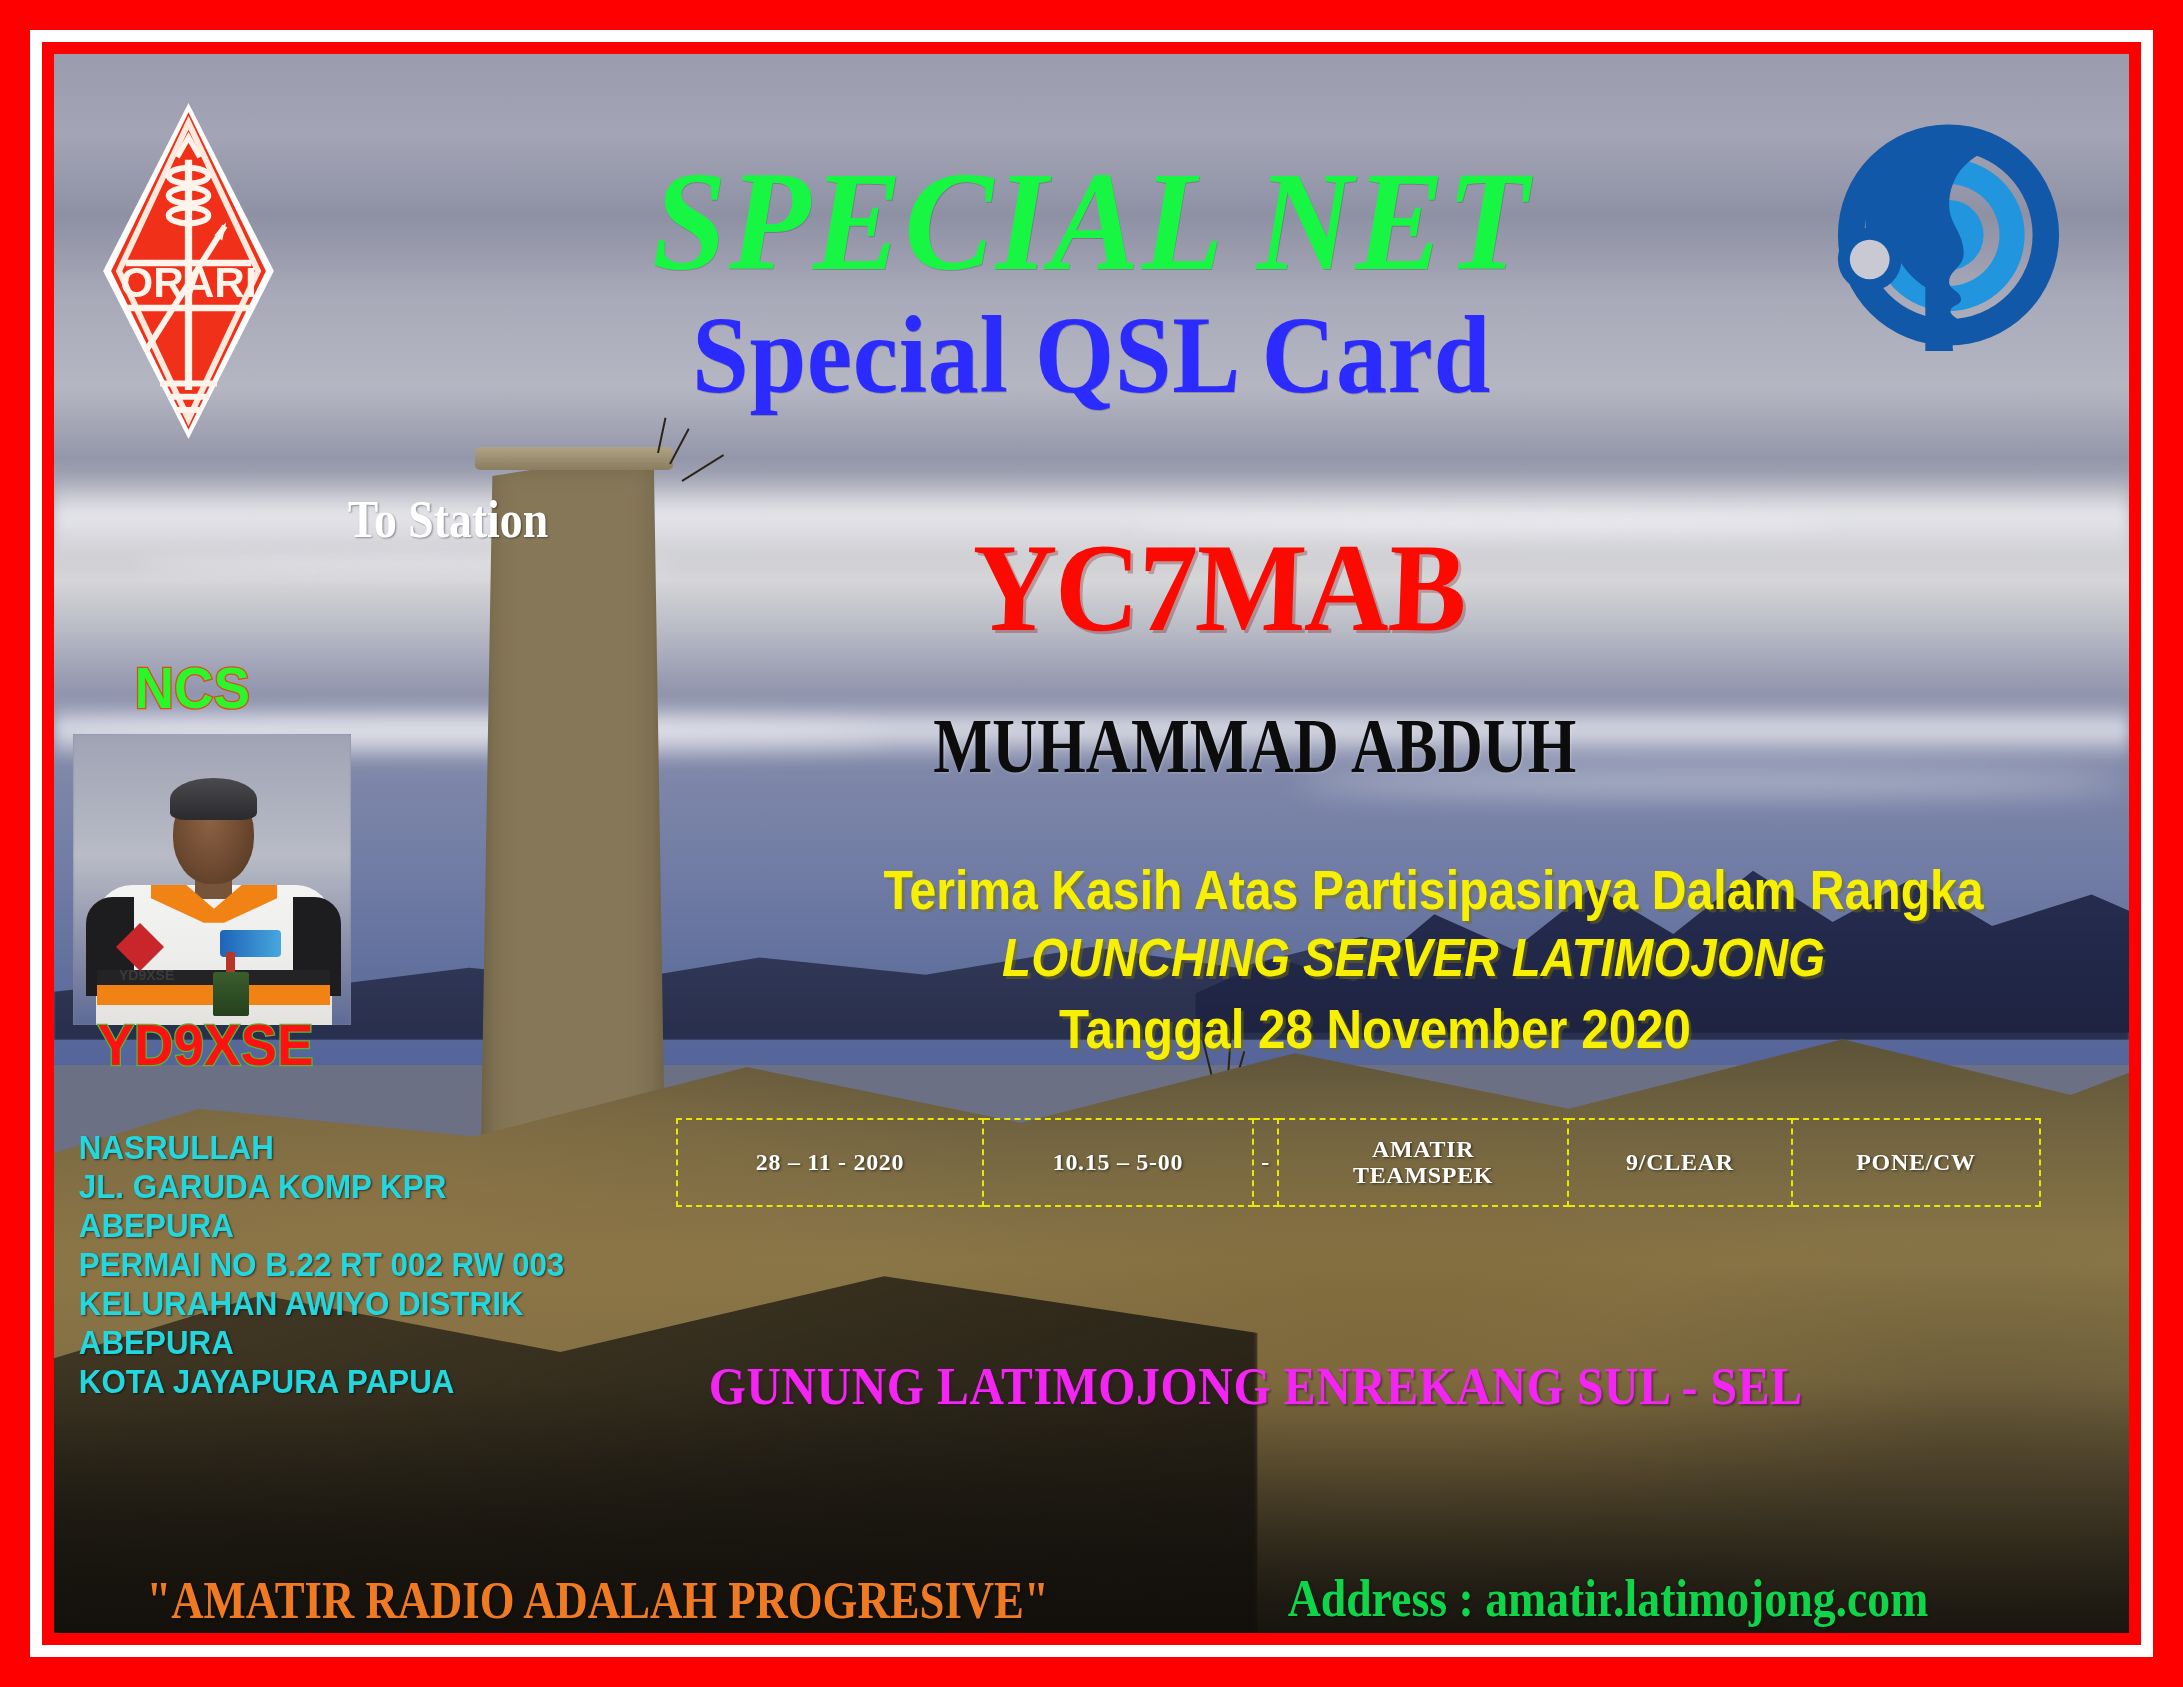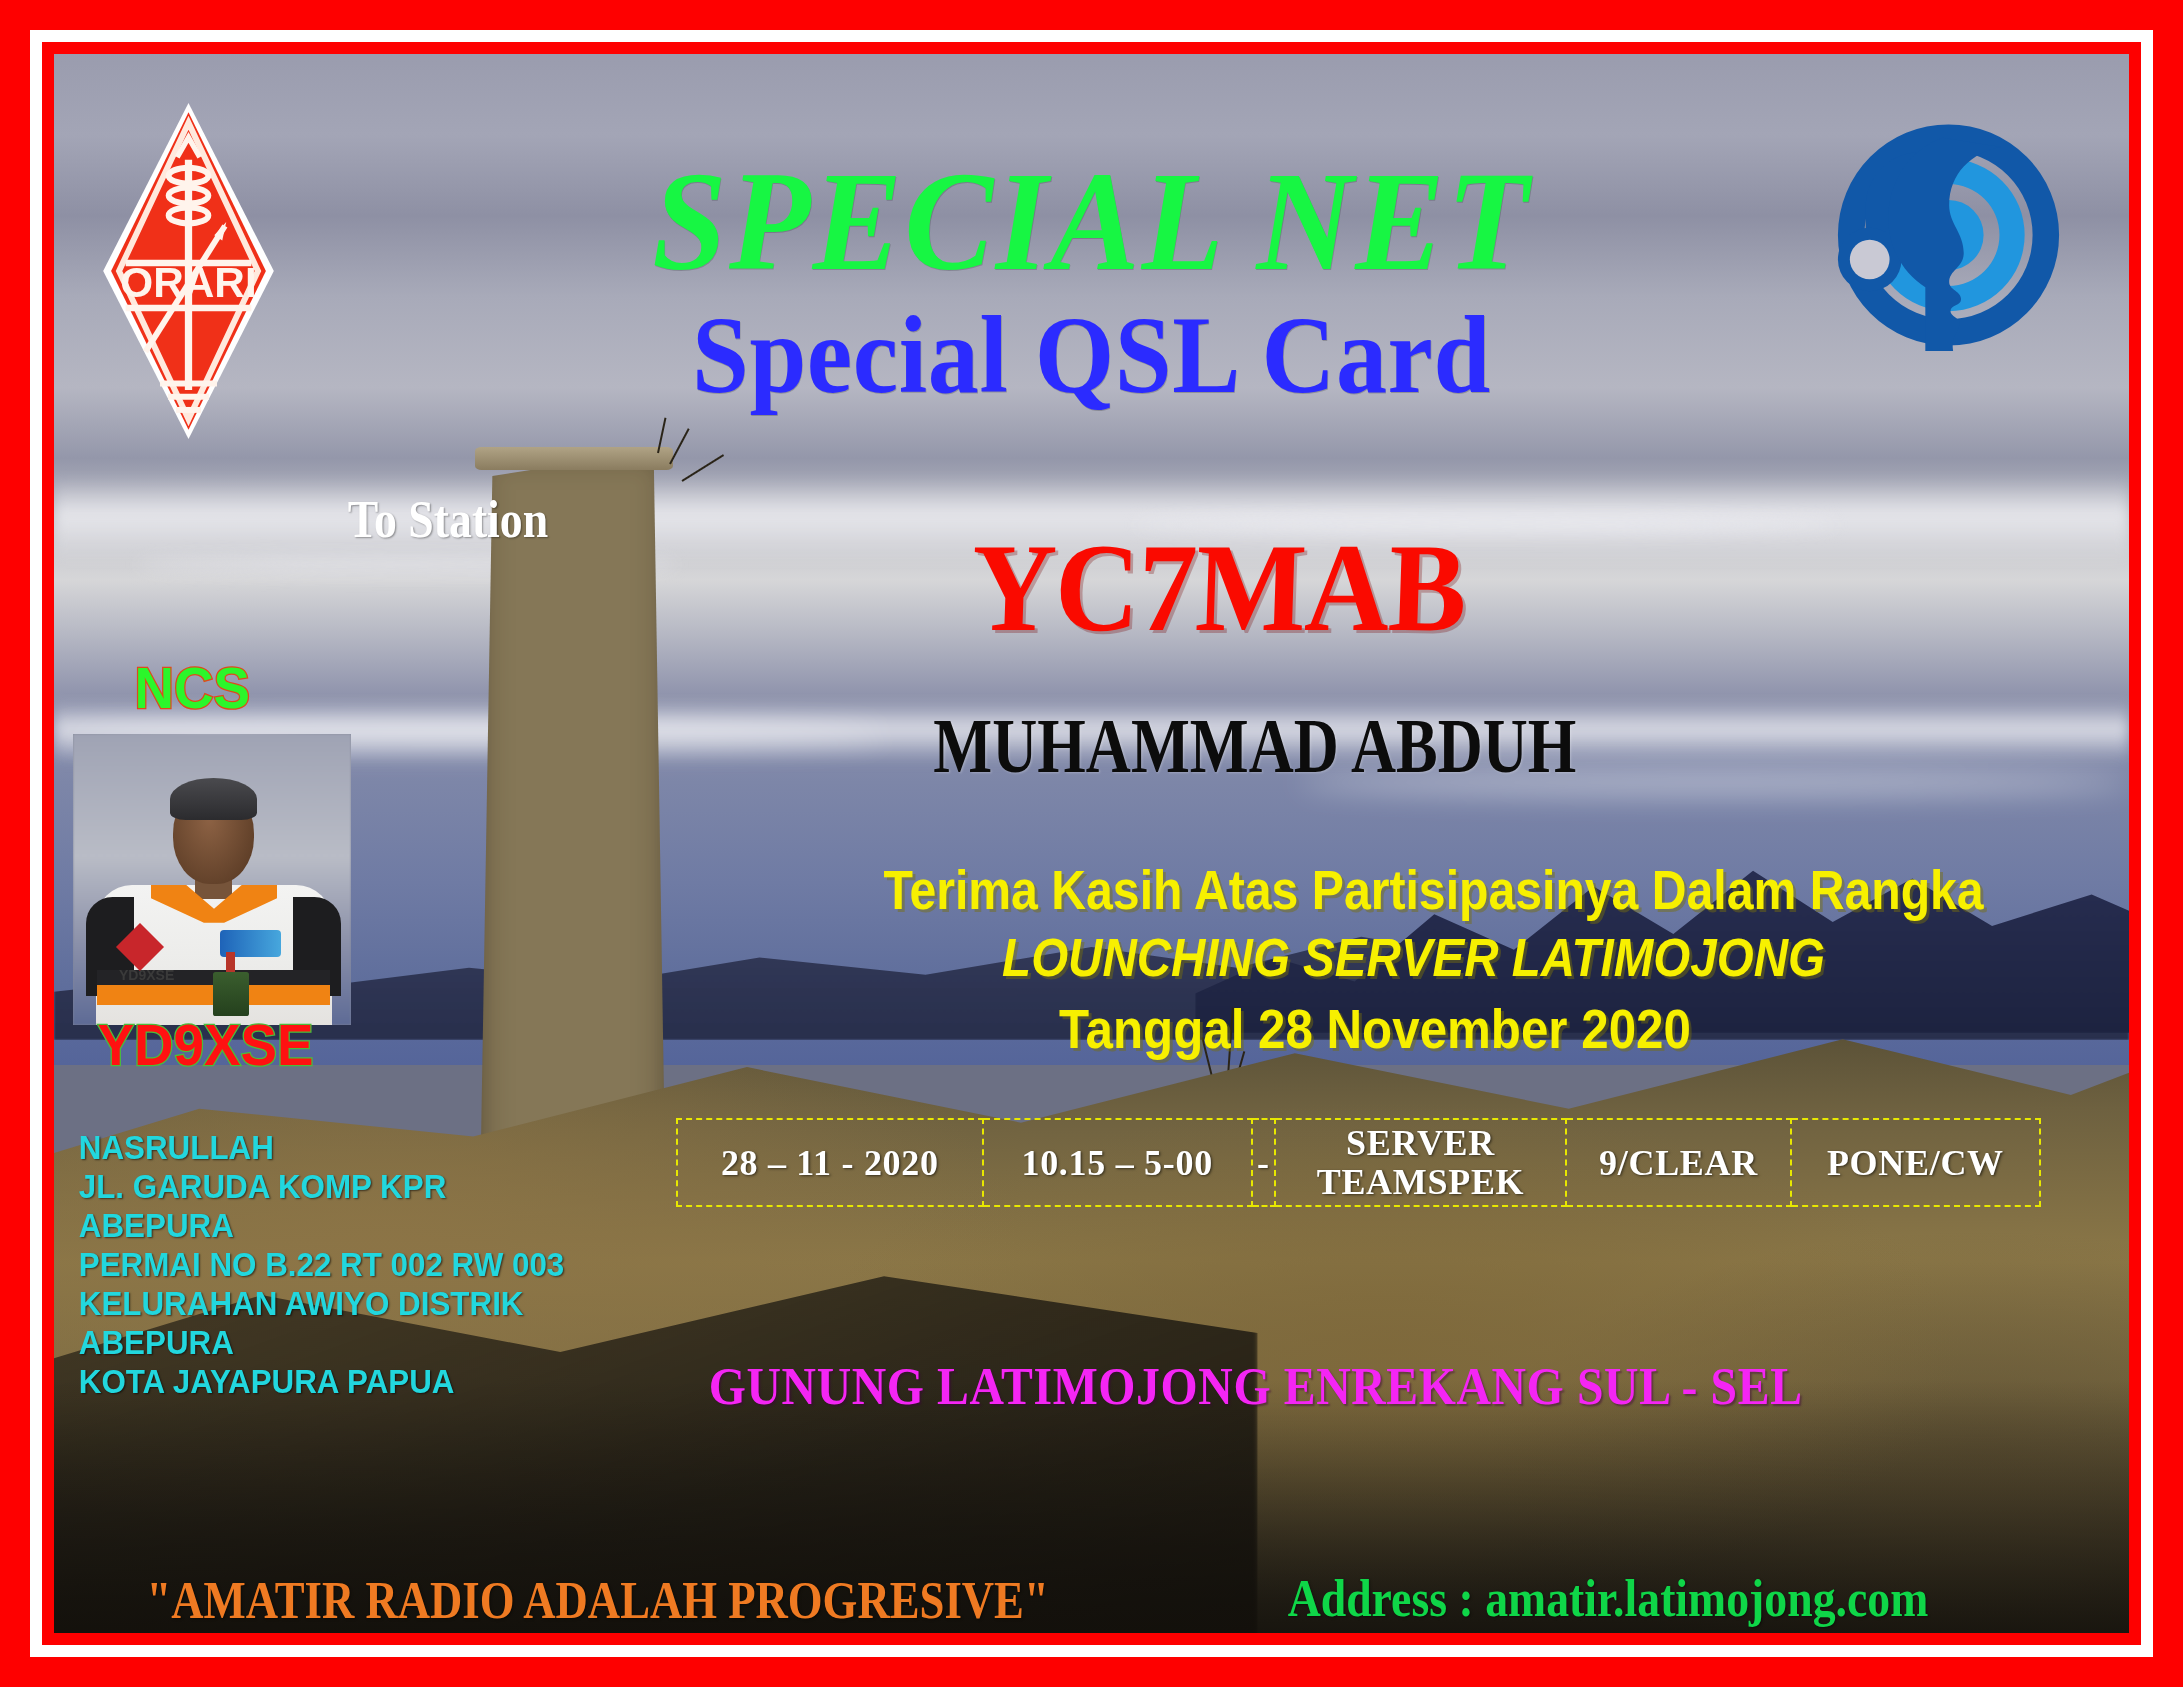--- a/index.html
+++ b/index.html
@@ -255,21 +255,21 @@
     border-collapse:collapse;
   }
   .qtable td,.qtable th{
     border:2.6px dashed #e8e800;
     color:#ffffff;
     font-family:"Liberation Serif",serif;font-weight:bold;
     text-align:center;vertical-align:middle;
     text-shadow:1.3px 1.3px 2.6px rgba(0,0,0,.55);
   }
   .qtable th{font-size:31px;height:66px;letter-spacing:0.7px;transform:scaleX(.9);}
-  .qtable td{font-size:36px;height:83px;letter-spacing:0.7px;}
+  .qtable td{font-size:24px;height:83px;letter-spacing:0.7px;}
   .qtable .c0{width:255px;}
   .qtable .c1{width:278px;}
   .qtable .c2{width:152px;}
   .qtable .c3{width:258px;}
   .qtable .c4{width:212px;}
   .qtable .c5{width:210px;}
   .cellwrap{display:block;line-height:1.06;}
 
   .location{
     left:648px;top:1356px;
@@ -404,21 +404,21 @@
     <div>KOTA JAYAPURA PAPUA</div>
   </div>
 
   <table class="qtable">
     <tbody>
     <tr>
       <td>28 – 11 - 2020</td>
       <td>10.15 – 5-00</td>
       <td>-</td>
       <td>
-        <span class="cellwrap">SERVER</span>
+        <span class="cellwrap">AMATIR</span>
         <span class="cellwrap">TEAMSPEK</span>
       </td>
       <td>9/CLEAR</td>
       <td>PONE/CW</td>
     </tr>
   </tbody>
     </table>
 
   <div class="t location">GUNUNG LATIMOJONG ENREKANG SUL - SEL</div>
   <div class="t slogan">"AMATIR  RADIO ADALAH PROGRESIVE"</div>

